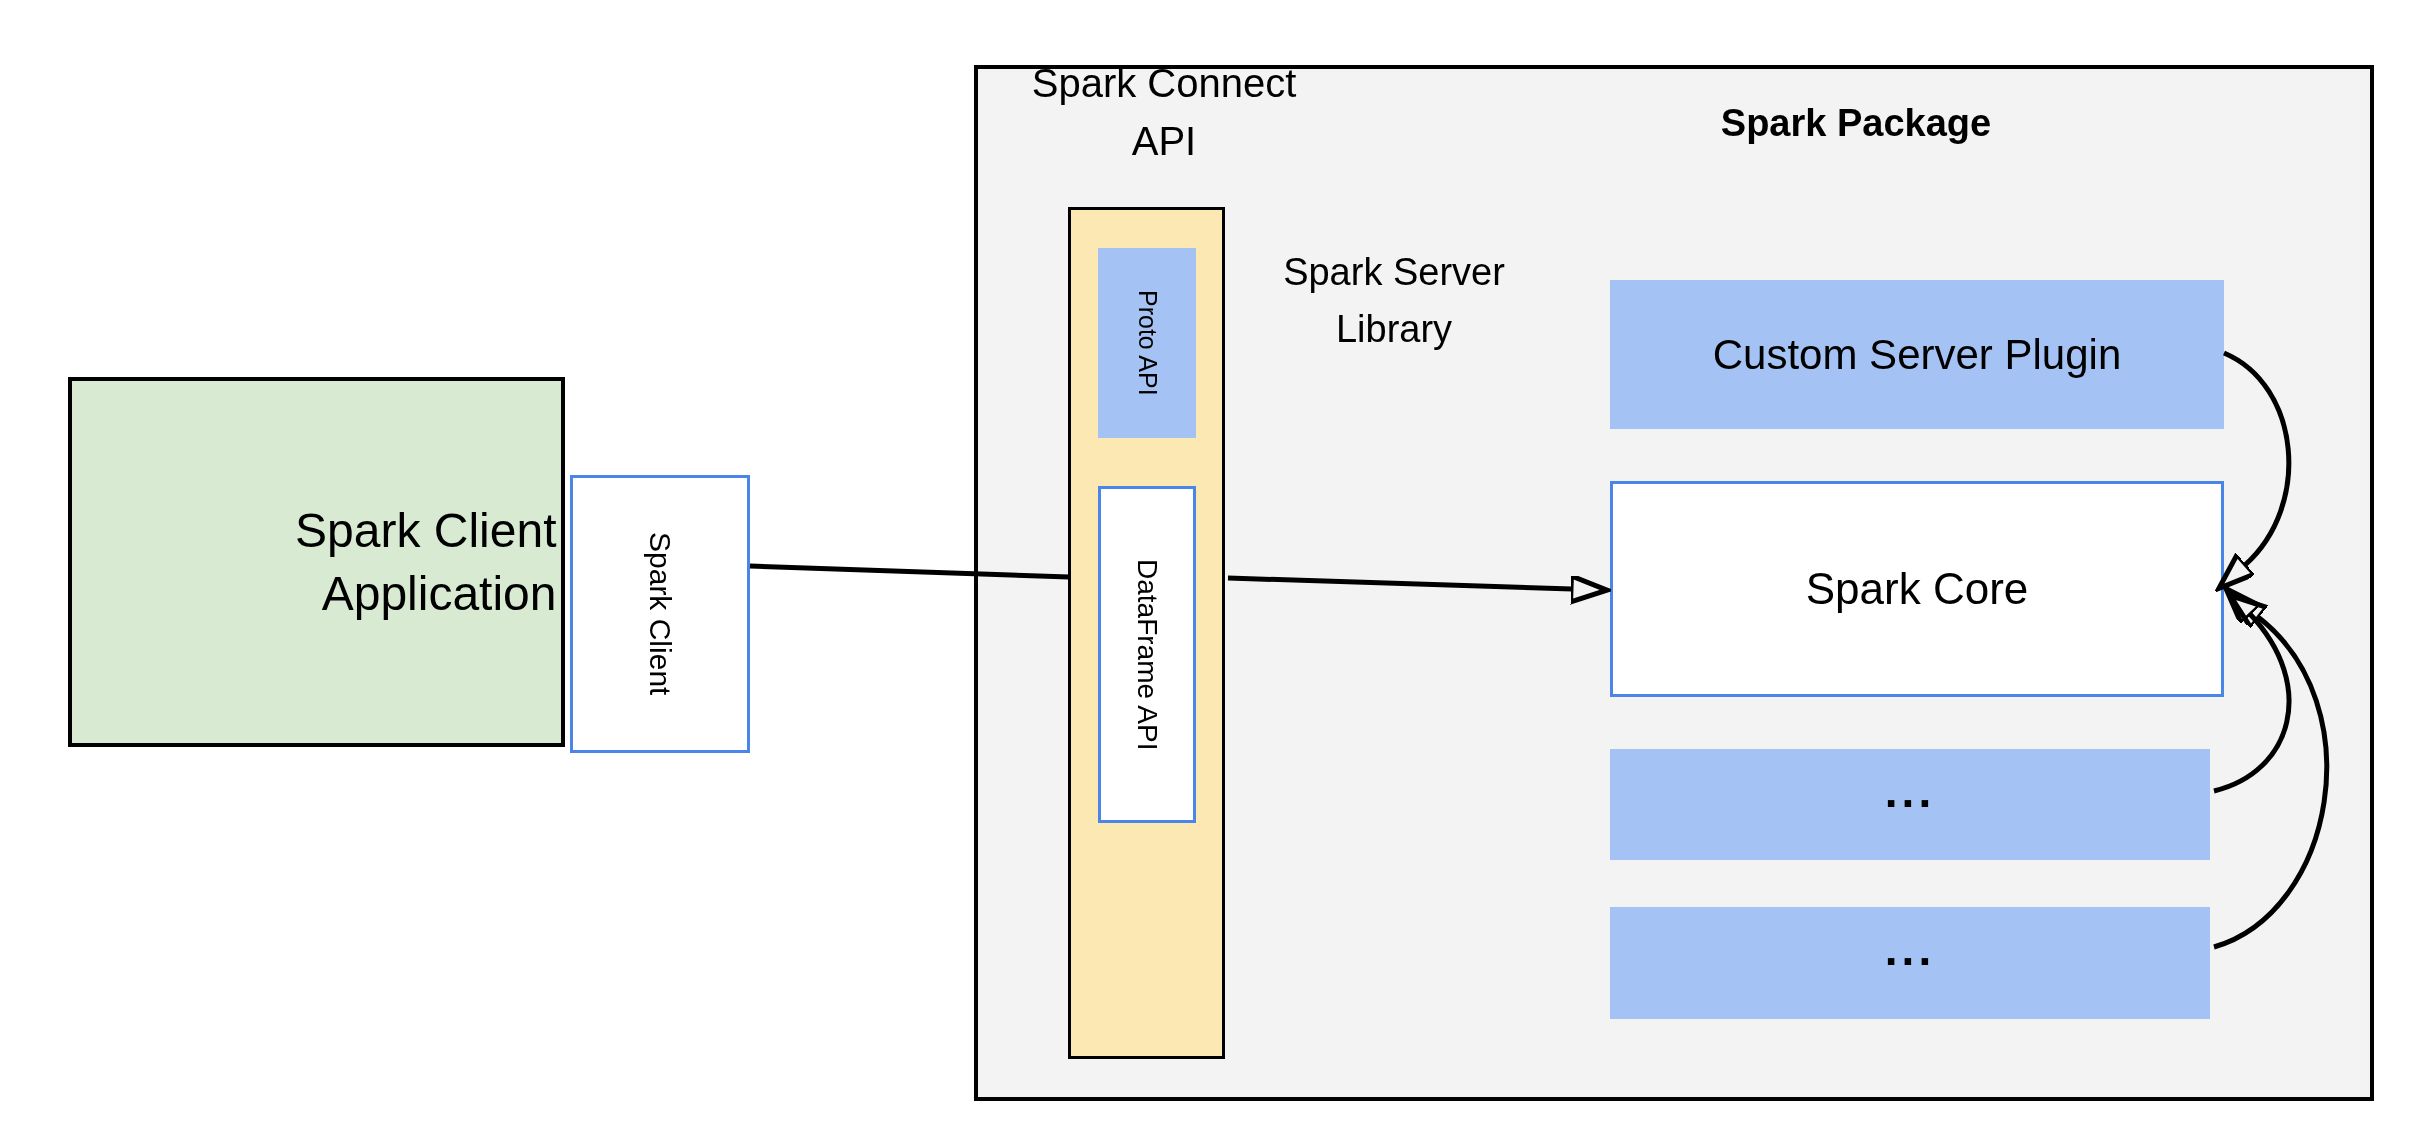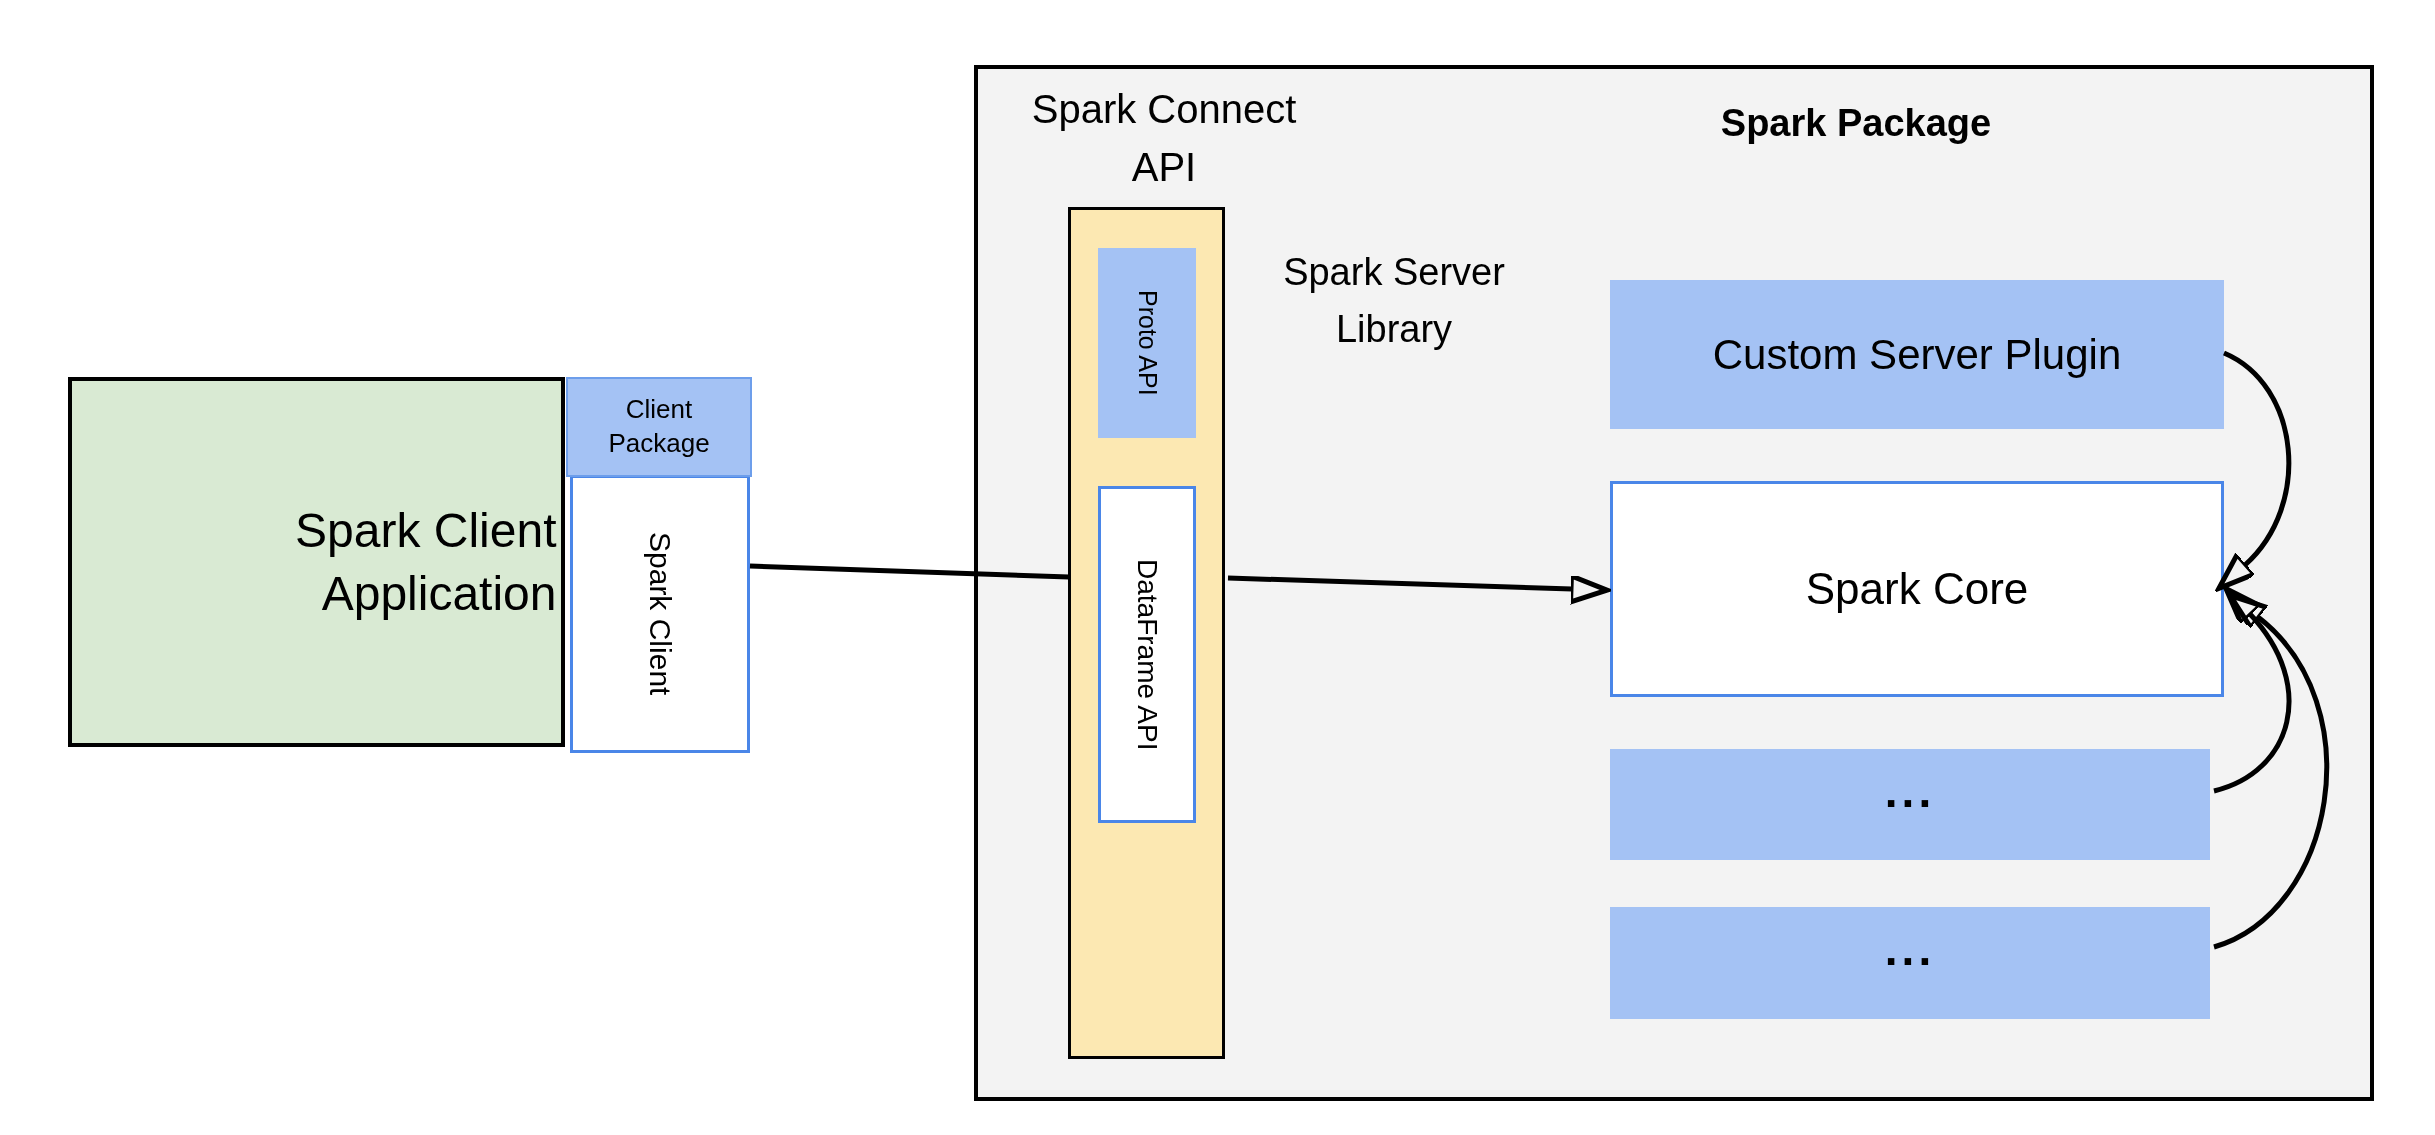--- a/index.html
+++ b/index.html
@@ -27,21 +27,21 @@
     background:#a4c2f4;border:2px solid #6d9eeb;
   }
   .client-package .label{font-size:26px;line-height:1.3;text-align:center;width:160px;}
   .spark-client{
     left:570px;top:475px;width:180px;height:278px;
     background:#ffffff;border:3px solid #4a86e8;
   }
 
   
   .connect-title{
-    left:1004px;top:80px;width:320px;
+    left:1004px;top:54px;width:320px;
     font-size:40px;line-height:1.45;text-align:center;
   }
   .connect-box{
     left:1068px;top:207px;width:157px;height:852px;
     background:#fce8b2;border:3px solid #000;
   }
   .proto-box{
     left:1098px;top:248px;width:98px;height:190px;
     background:#a4c2f4;
   }
@@ -95,23 +95,20 @@
 
   <div class="abs connect-title">Spark Connect API</div>
   <div class="abs server-title">Spark Package</div>
 
   <div class="abs client-app flexc">
     <div class="label">Spark Client Application</div>
   </div>
   <div class="abs spark-client flexc">
     <span class="vtext">Spark Client</span>
   </div>
-  <div class="abs client-package flexc">
-    <div class="label">Client Package</div>
-  </div>
 
   <div class="abs connect-box"></div>
   <div class="abs proto-box flexc">
     <span class="vtext">Proto API</span>
   </div>
   <div class="abs dataframe-box flexc">
     <span class="vtext">DataFrame API</span>
   </div>
   <div class="abs library-label">Spark Server Library</div>
 

